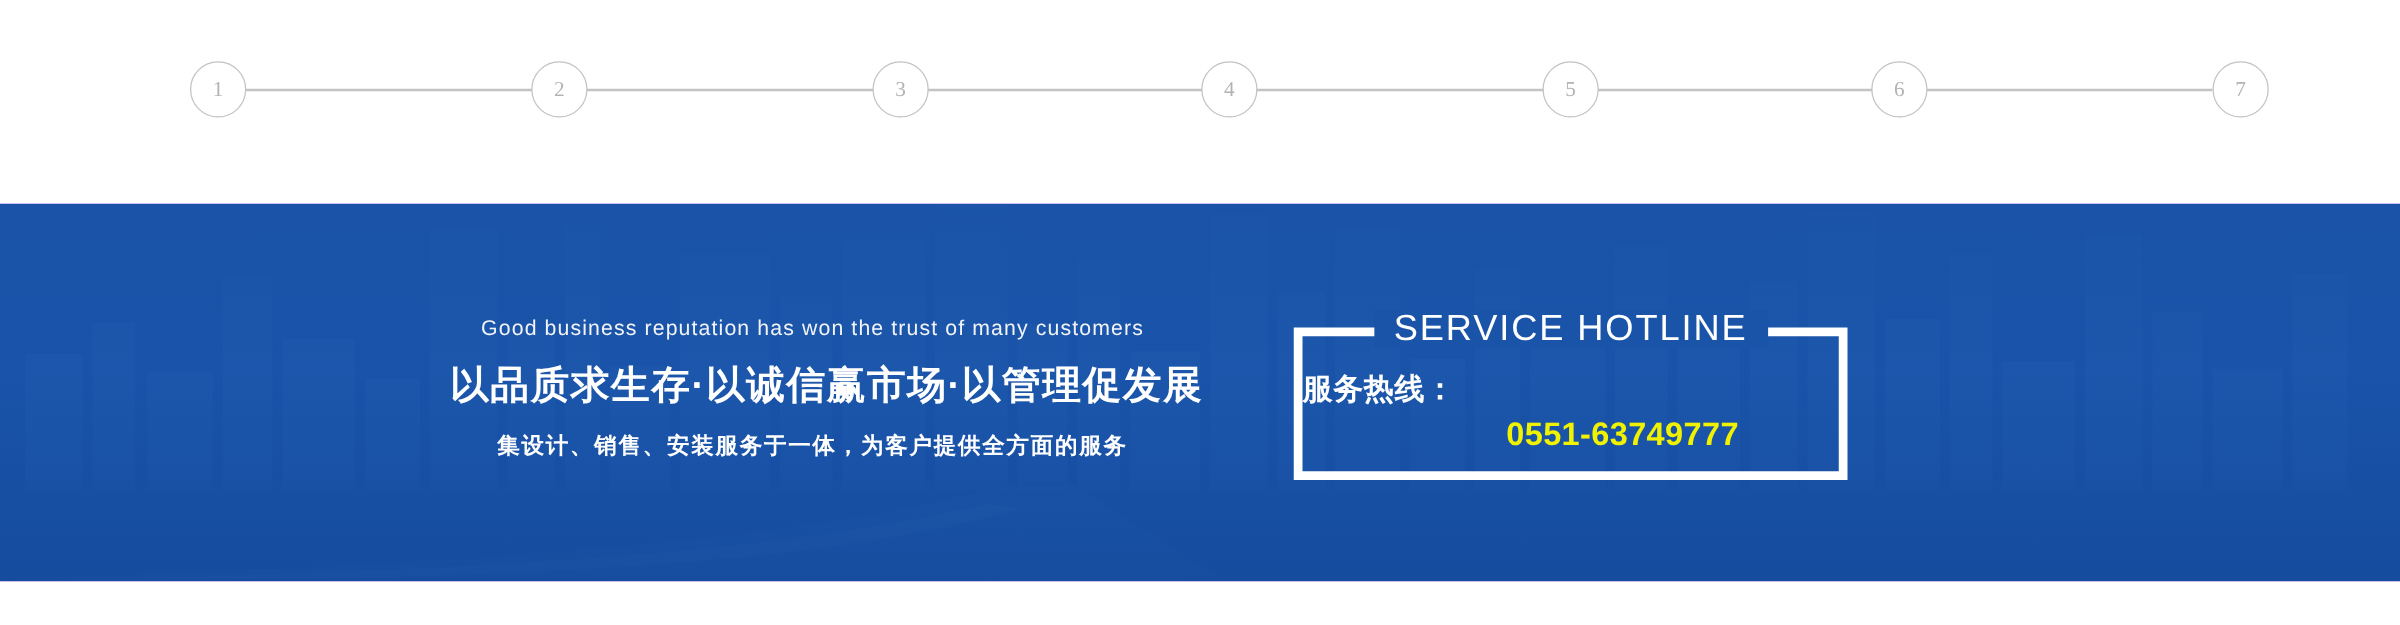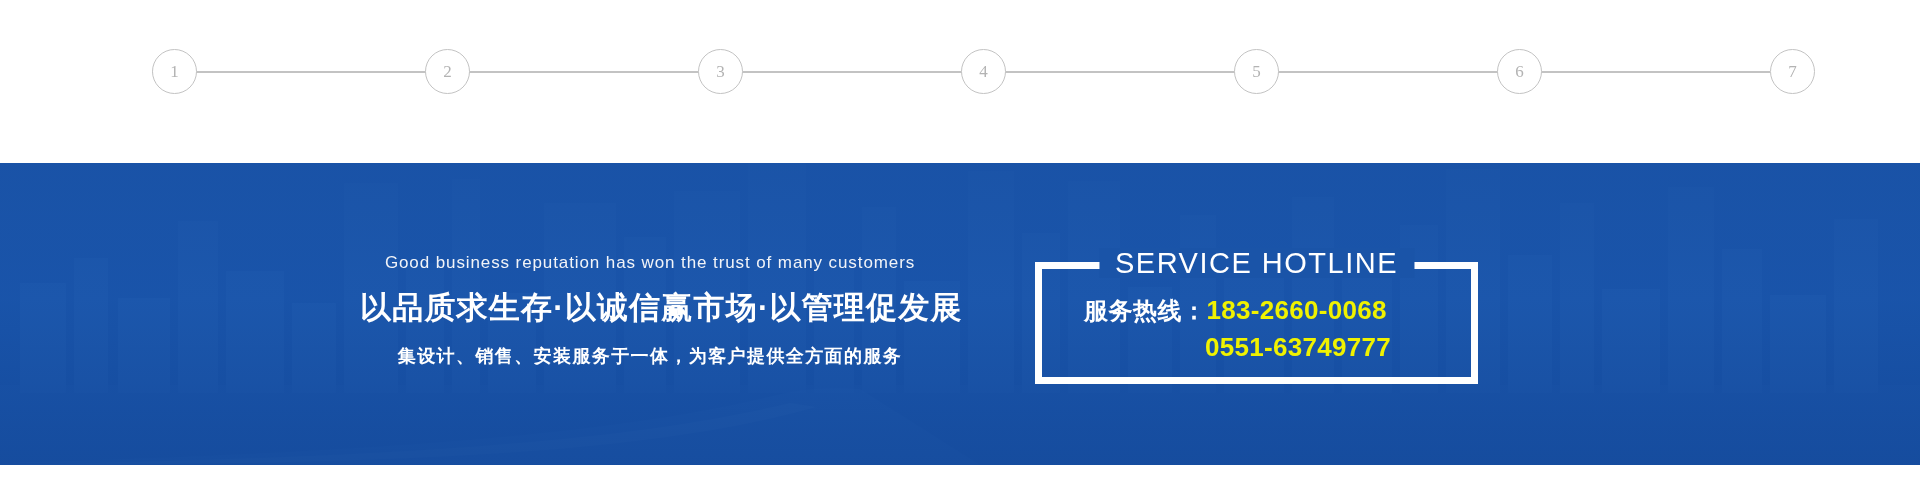--- a/index.html
+++ b/index.html
@@ -71,21 +71,21 @@
     position:absolute; left:50%; top:-21px; transform:translateX(-50%);
     background:#1a54a8;
     padding:0 16px;
     font-size:29px; color:#ffffff; letter-spacing:1.5px;
     white-space:nowrap; line-height:30px;
   }
   .hotline-rows {
     position:absolute; left:0; top:26px; width:100%;
   }
   .hotline-row { display:flex; align-items:baseline; white-space:nowrap; }
-  .hotline-row.r1 { padding-left:42px; }
+  .hotline-row.r1 { }
   .hotline-row.r2 { padding-left:163px; margin-top:5px;text-align:center; }
   .hotline-label {
     font-size:24px; font-weight:bold; color:#ffffff; letter-spacing:0.5px;
   }
   .hotline-number {
     font-size:26px; font-weight:bold; color:#f0f200; letter-spacing:0.3px;
   }
 </style>
 </head>
 <body>
@@ -177,21 +177,20 @@
       <div class="slogan-en">Good business  reputation has  won  the  trust  of  many  customers</div>
       <div class="slogan-main">以品质求生存·以诚信赢市场·以管理促发展</div>
       <div class="slogan-sub">集设计、销售、安装服务于一体，为客户提供全方面的服务</div>
     </div>
 
     <div class="hotline">
       <div class="hotline-title">SERVICE  HOTLINE</div>
       <div class="hotline-rows">
         <div class="hotline-row r1">
           <span class="hotline-label">服务热线：</span>
-          <span class="hotline-number">183-2660-0068</span>
         </div>
         <div class="hotline-row r2">
           <span class="hotline-number">0551-63749777</span>
         </div>
       </div>
     </div>
 
   </div>
 </div>
 

